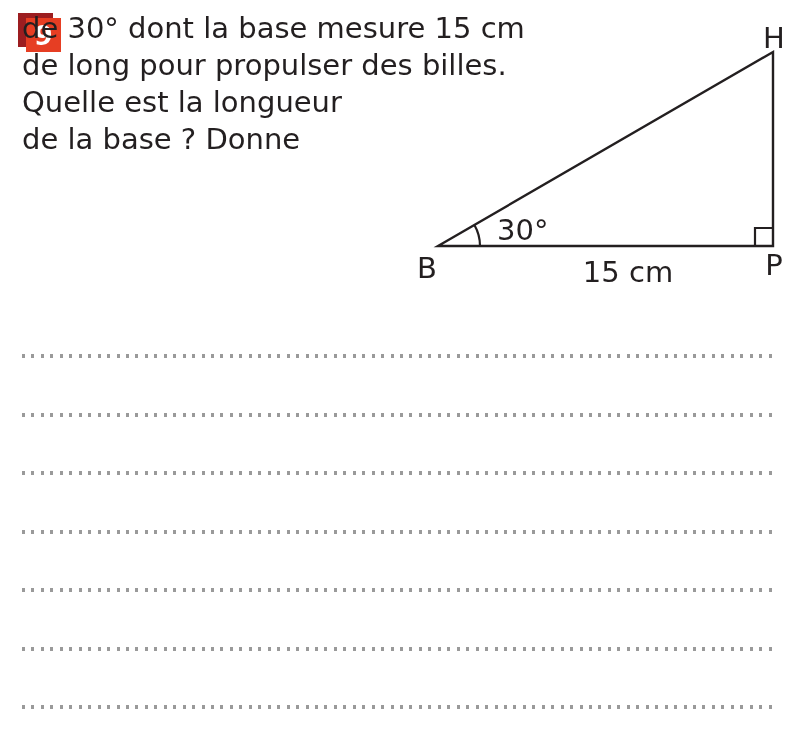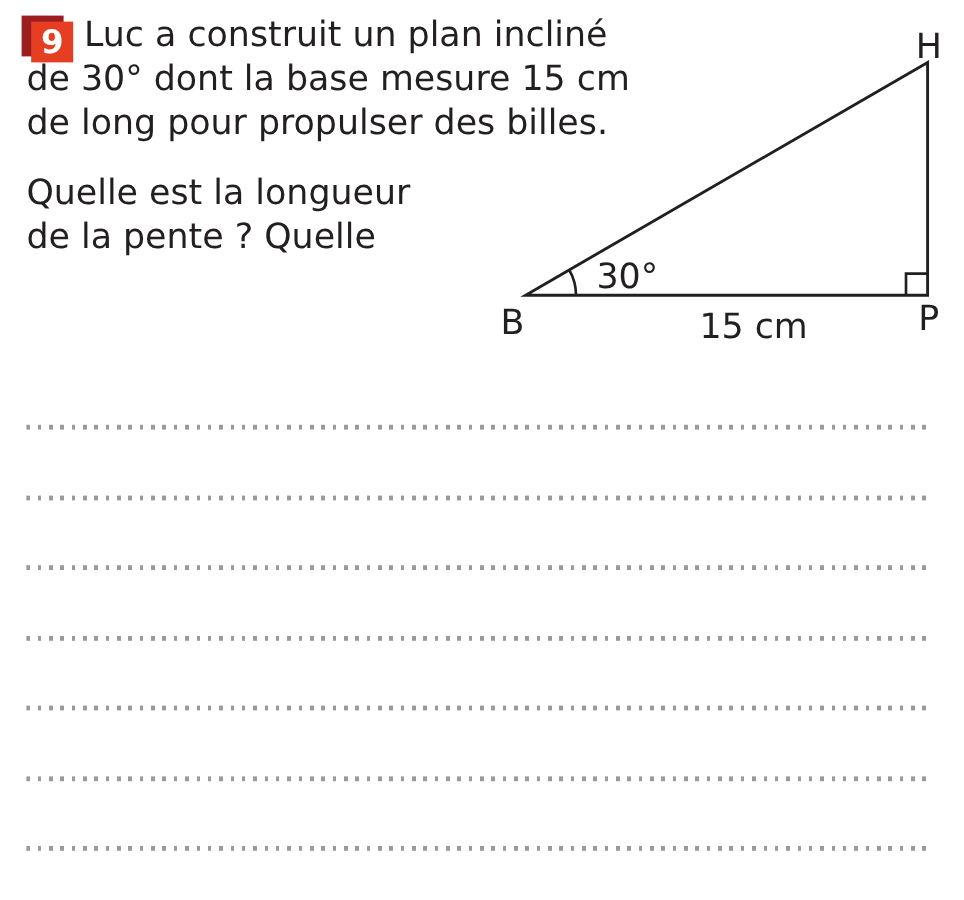--- a/index.html
+++ b/index.html
@@ -57,21 +57,21 @@
     top: 10px;
     width: 440px;
   }
   .para {
     font-size: 29px;
     line-height: 37px;
     white-space: nowrap;
   }
   .para .line { display: block; }
   .para1 .line1 { padding-left: 48px; }
-  .para2 { margin-top: 21px; }
+  .para2 { }
 
   
   .figure {
     position: absolute;
     left: 410px;
     top: 10px;
     width: 390px;
     height: 280px;
   }
   .figure svg { display: block; }
@@ -106,27 +106,26 @@
 
 <div class="badge">
   <div class="badge-back"></div>
   <div class="badge-front">
     <span>9</span>
   </div>
 </div>
 
 <div class="content">
   <div class="para para1">
-    <span class="line line1">Luc a construit un plan incliné</span>
     <span class="line">de 30° dont la base mesure 15 cm</span>
     <span class="line">de long pour propulser des billes.</span>
   </div>
   <div class="para para2">
     <span class="line">Quelle est la longueur</span>
-    <span class="line">de la pente ? Quelle</span>
+    <span class="line">de la base ? Donne</span>
   </div>
 </div>
 
 <div class="figure">
   <svg width="390" height="280" viewBox="0 0 390 280">
     <path d="M 28 236 L 363 236 L 363 42 Z" fill="none" stroke="#231f20" stroke-width="2.4" stroke-linejoin="miter"></path>
     <path d="M 345 236 L 345 218 L 363 218" fill="none" stroke="#231f20" stroke-width="2.2"></path>
     <path d="M 70 236 A 42 42 0 0 0 64.4 215" fill="none" stroke="#231f20" stroke-width="2.2"></path>
     <text x="364" y="38" text-anchor="middle">H</text>
     <text x="17" y="268" text-anchor="middle">B</text>

